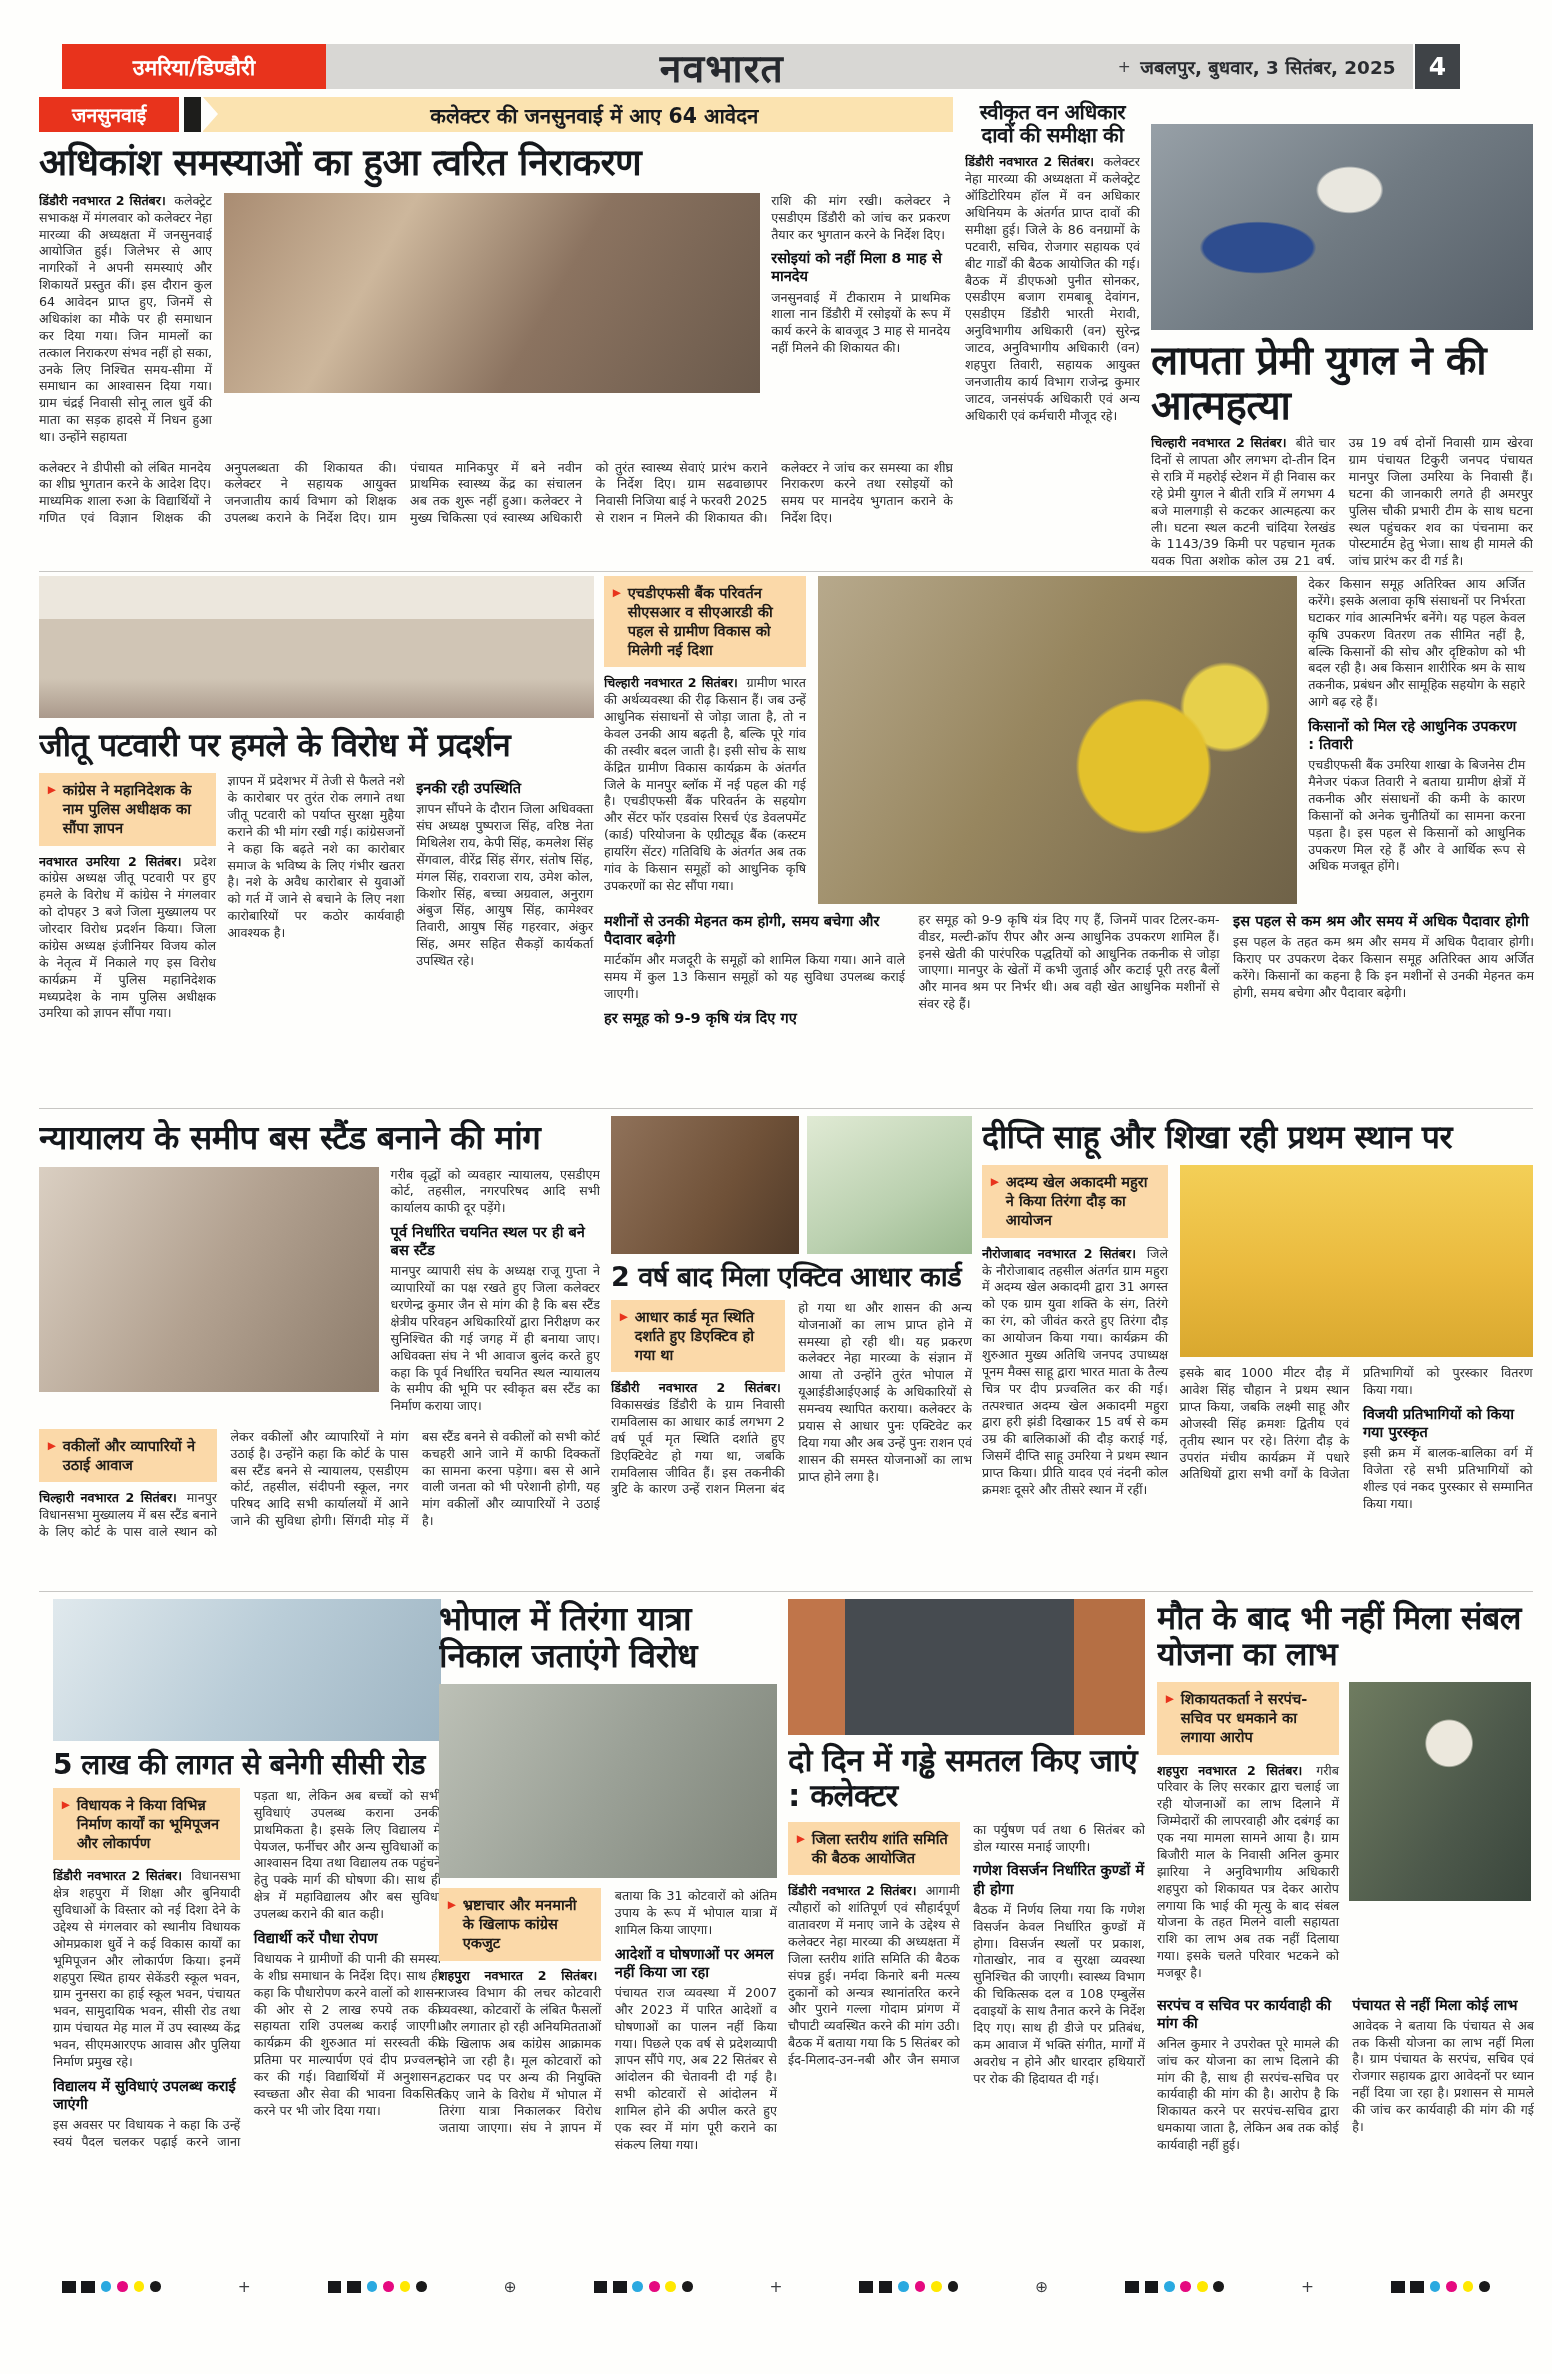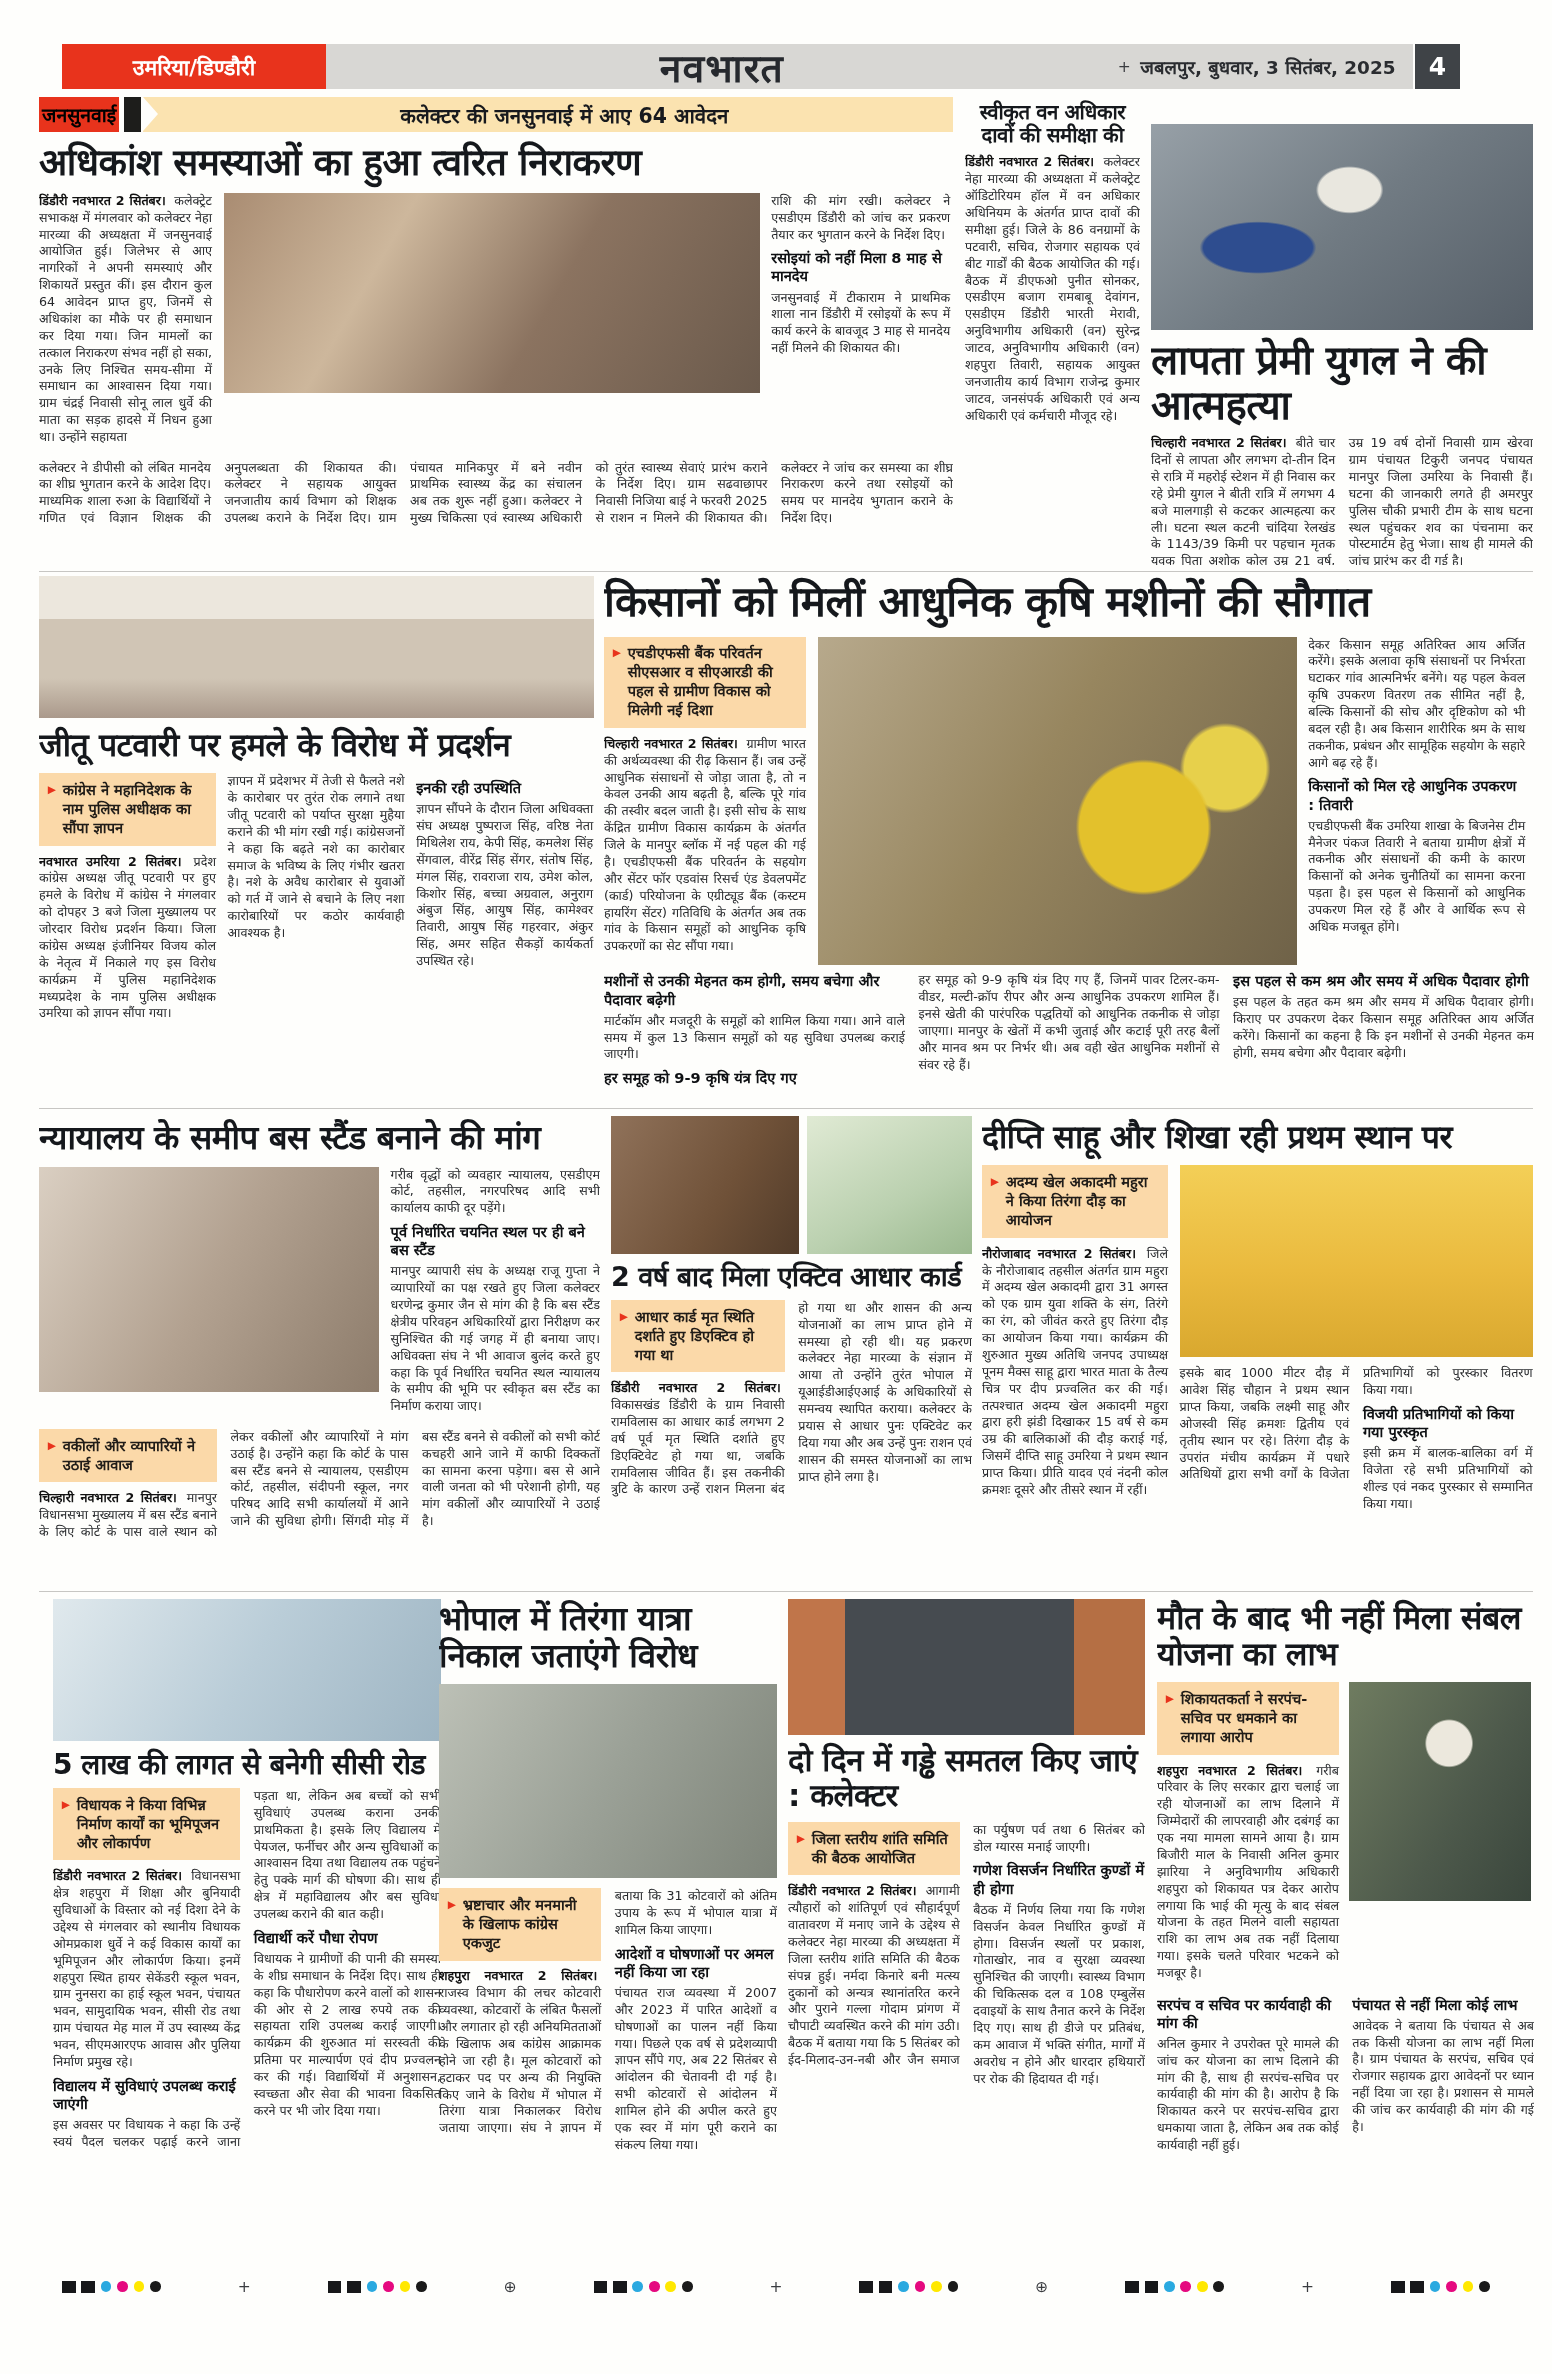--- a/index.html
+++ b/index.html
@@ -16,21 +16,21 @@
   .mdate{display:flex;align-items:center;gap:9.7px;font-size:18.4px;font-weight:700;color:#2a2c30;padding-right:17.5px;}
   .pnum{background:#3f4347;color:#fff;font-size:25px;font-weight:700;display:flex;align-items:center;justify-content:center;}
   
   .hl{font-weight:700;color:#15181c;line-height:1.12;letter-spacing:-0.5px;margin:0;}
   .bt{font-size:12.6px;line-height:1.34;text-align:justify;color:#26282b;margin:0 0 5.8px 0;}
   .dl{font-weight:700;color:#111;margin-right:3.9px;}
   .sh{font-weight:700;font-size:14.6px;line-height:1.25;color:#0e1013;margin:5.8px 0 3.9px;}
   .kick{display:flex;gap:6.8px;background:#fbd9a9;padding:7.8px 8.7px;font-weight:700;font-size:14.6px;line-height:1.3;color:#201c18;margin-bottom:7.8px;break-inside:avoid;}
   .kick .arr{color:#e8331c;font-size:10.7px;line-height:1.6;flex:none;}
   .tagrow{display:flex;align-items:stretch;height:35px;}
-  .tagbox{background:#e8331c;color:#000000;font-weight:700;font-size:19.4px;display:flex;align-items:center;padding:0 3px;}
+  .tagbox{background:#e8331c;color:#ffffff;font-weight:700;font-size:19.4px;display:flex;align-items:center;padding:0 33px;}
   .tagsq{width:16.5px;background:#1d1d1b;margin-left:4.9px;}
   .strap{flex:1;background:#fbe3b0;display:flex;align-items:center;font-weight:700;font-size:20.4px;color:#17191d;position:relative;padding-left:33px;margin-left:1.9px;justify-content:center;}
   .strap .notch{position:absolute;left:0;top:0;width:0;height:0;border-top:17.5px solid transparent;border-bottom:17.5px solid transparent;border-left:15.5px solid #fefefc;}
   .row{display:flex;gap:11.6px;}
   .c2{column-count:2;column-gap:13.6px;}
   .c3{column-count:3;column-gap:13.6px;}
   .c5{column-count:5;column-gap:13.6px;}
   .photo{flex:none;}
   .hr{position:absolute;background:#c7c6c3;height:1px;}
   
@@ -132,21 +132,20 @@
       </div>
       <p class="bt" style="width:177px;">ज्ञापन में प्रदेशभर में तेजी से फैलते नशे के कारोबार पर तुरंत रोक लगाने तथा जीतू पटवारी को पर्याप्त सुरक्षा मुहैया कराने की भी मांग रखी गई। कांग्रेसजनों ने कहा कि बढ़ते नशे का कारोबार समाज के भविष्य के लिए गंभीर खतरा है। नशे के अवैध कारोबार से युवाओं को गर्त में जाने से बचाने के लिए नशा कारोबारियों पर कठोर कार्यवाही आवश्यक है।</p>
       <div style="width:177px;">
         <div class="sh">इनकी रही उपस्थिति</div>
         <p class="bt">ज्ञापन सौंपने के दौरान जिला अधिवक्ता संघ अध्यक्ष पुष्पराज सिंह, वरिष्ठ नेता मिथिलेश राय, केपी सिंह, कमलेश सिंह सेंगवाल, वीरेंद्र सिंह सेंगर, संतोष सिंह, मंगल सिंह, रावराजा राय, उमेश कोल, किशोर सिंह, बच्चा अग्रवाल, अनुराग अंबुज सिंह, आयुष सिंह, कामेश्वर तिवारी, आयुष सिंह गहरवार, अंकुर सिंह, अमर सहित सैकड़ों कार्यकर्ता उपस्थित रहे।</p>
       </div>
     </div>
   </div>
 
   <div class="art" style="left:604px;top:576px;width:930px;height:524px;">
-    <h2 class="hl" style="font-size:42px;margin:1.9px 0 11.6px;">किसानों को मिलीं आधुनिक कृषि मशीनों की सौगात</h2>
     <div class="row">
       <div style="width:202px;">
         <div class="kick">
           <span class="arr">▶</span>
           <span>एचडीएफसी बैंक परिवर्तन सीएसआर व सीएआरडी की पहल से ग्रामीण विकास को मिलेगी नई दिशा</span>
         </div>
         <p class="bt">
           <span class="dl">चिल्हारी नवभारत 2 सितंबर।</span>
           <span>ग्रामीण भारत की अर्थव्यवस्था की रीढ़ किसान हैं। जब उन्हें आधुनिक संसाधनों से जोड़ा जाता है, तो न केवल उनकी आय बढ़ती है, बल्कि पूरे गांव की तस्वीर बदल जाती है। इसी सोच के साथ केंद्रित ग्रामीण विकास कार्यक्रम के अंतर्गत जिले के मानपुर ब्लॉक में नई पहल की गई है। एचडीएफसी बैंक परिवर्तन के सहयोग और सेंटर फॉर एडवांस रिसर्च एंड डेवलपमेंट (कार्ड) परियोजना के एग्रीट्यूड बैंक (कस्टम हायरिंग सेंटर) गतिविधि के अंतर्गत अब तक गांव के किसान समूहों को आधुनिक कृषि उपकरणों का सेट सौंपा गया।</span>
         </p>

